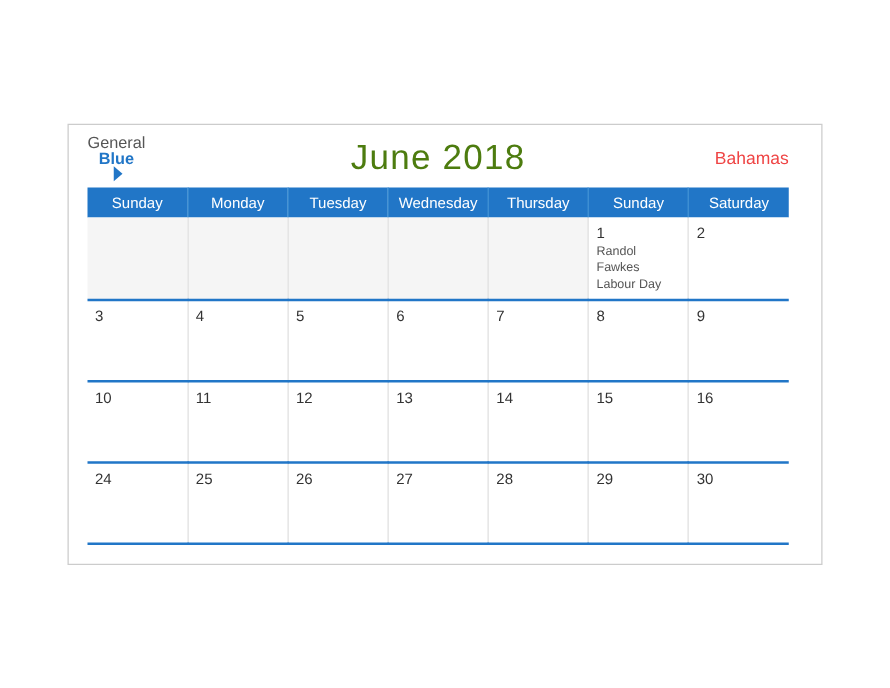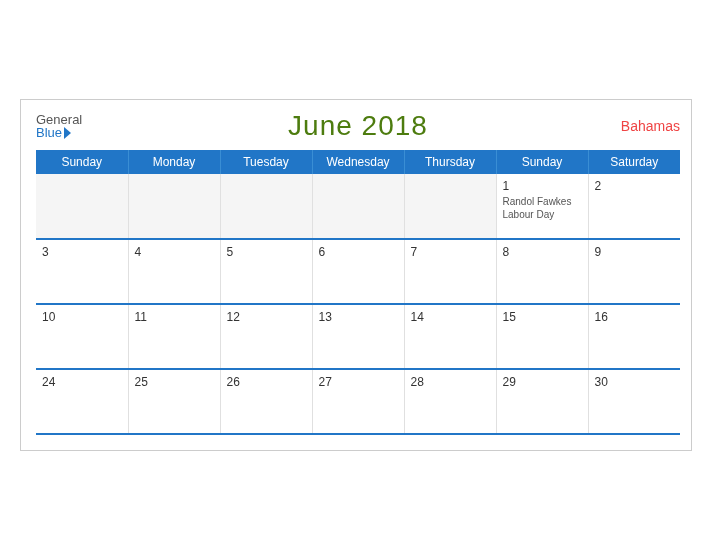--- a/index.html
+++ b/index.html
@@ -6,24 +6,24 @@
     body {
       background: #fff;
       font-family: Arial, sans-serif;
       width: 712px;
       height: 550px;
       display: flex;
       align-items: center;
       justify-content: center;
     }
     .calendar-wrapper {
-      width: 672px;
+      width: 604px;
       background: #fff;
       border: 1px solid #ccc;
-      padding: 10px 11px 15px 15px;
+      padding: 10px 26px 15px 15px;
     }
     .calendar-header {
       display: flex;
       align-items: center;
       justify-content: center;
       position: relative;
       margin-bottom: 8px;
     }
     .logo {
       position: absolute;
@@ -35,23 +35,24 @@
       line-height: 1;
     }
     .logo-general {
       font-size: 13px;
       color: #555;
       font-weight: normal;
     }
     .logo-blue {
       font-size: 13px;
       color: #2176c7;
-      font-weight: normal;
+      font-weight: bold;
       display: flex;
       align-items: center;
+      flex-direction: column;
     }
     .logo-triangle {
       width: 0;
       height: 0;
       border-left: 7px solid #2176c7;
       border-top: 6px solid transparent;
       border-bottom: 6px solid transparent;
       margin-left: 2px;
     }
     .calendar-title {

